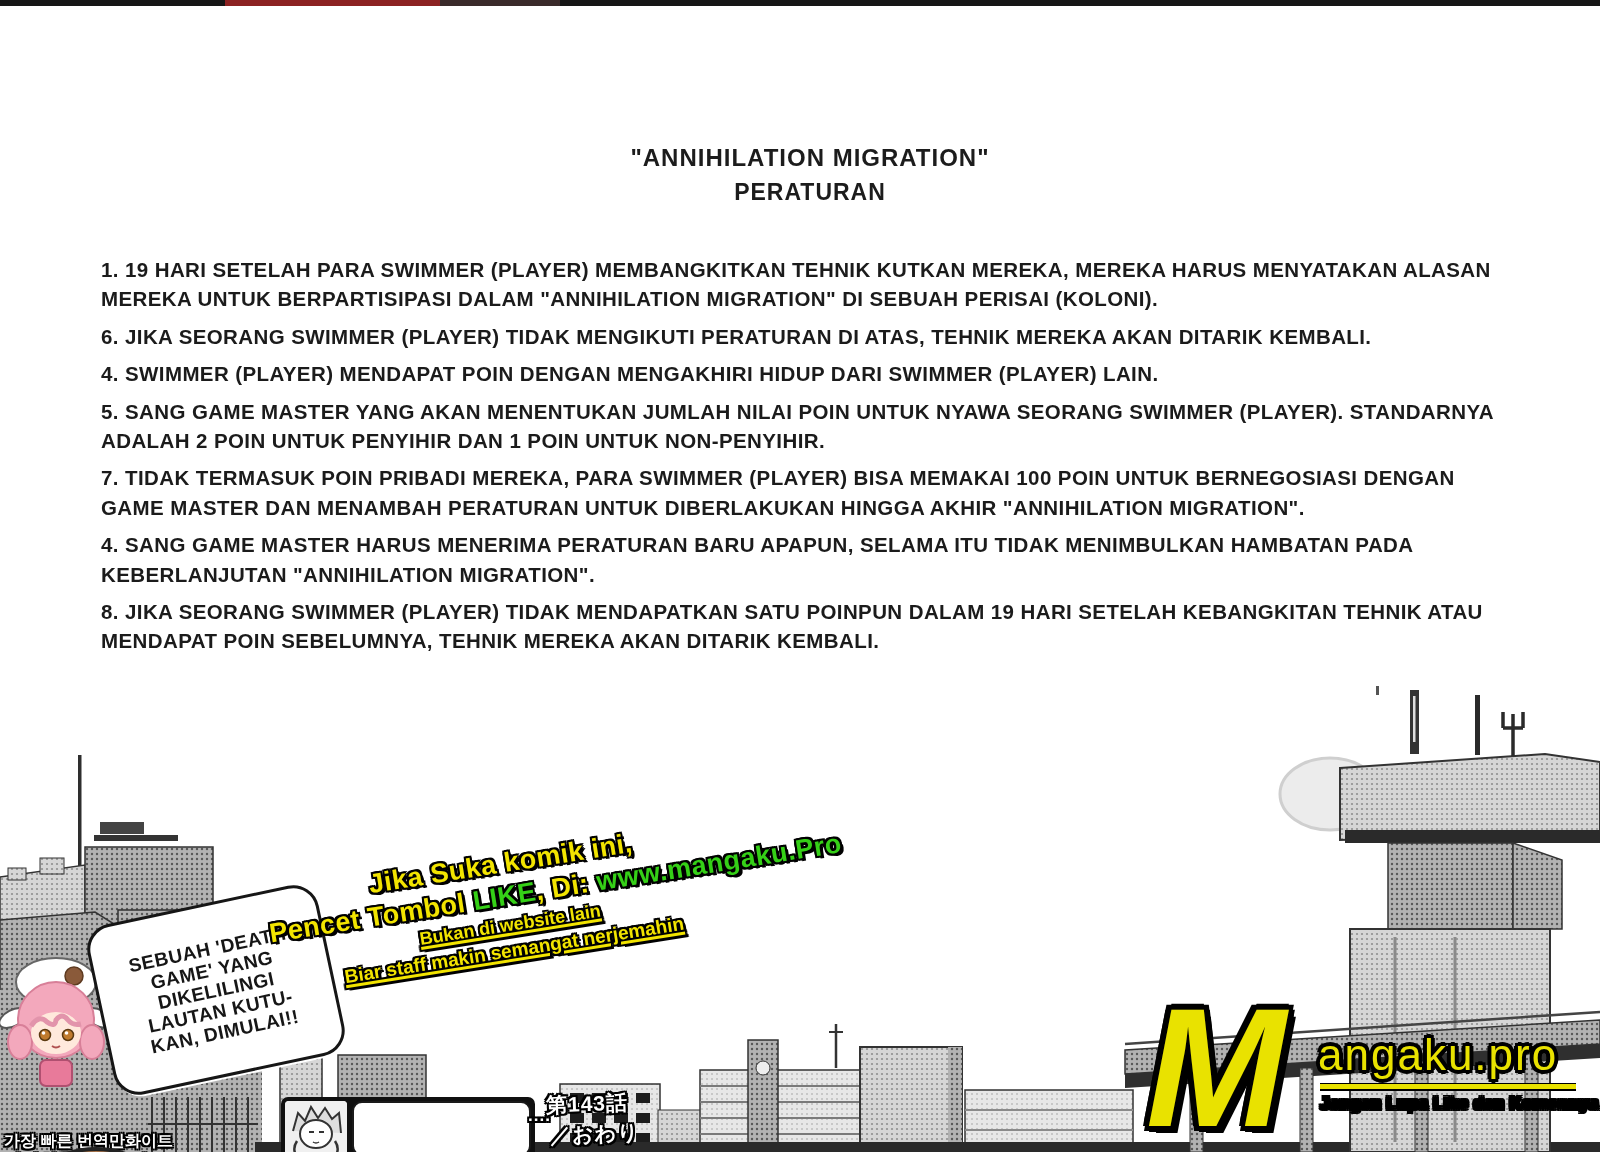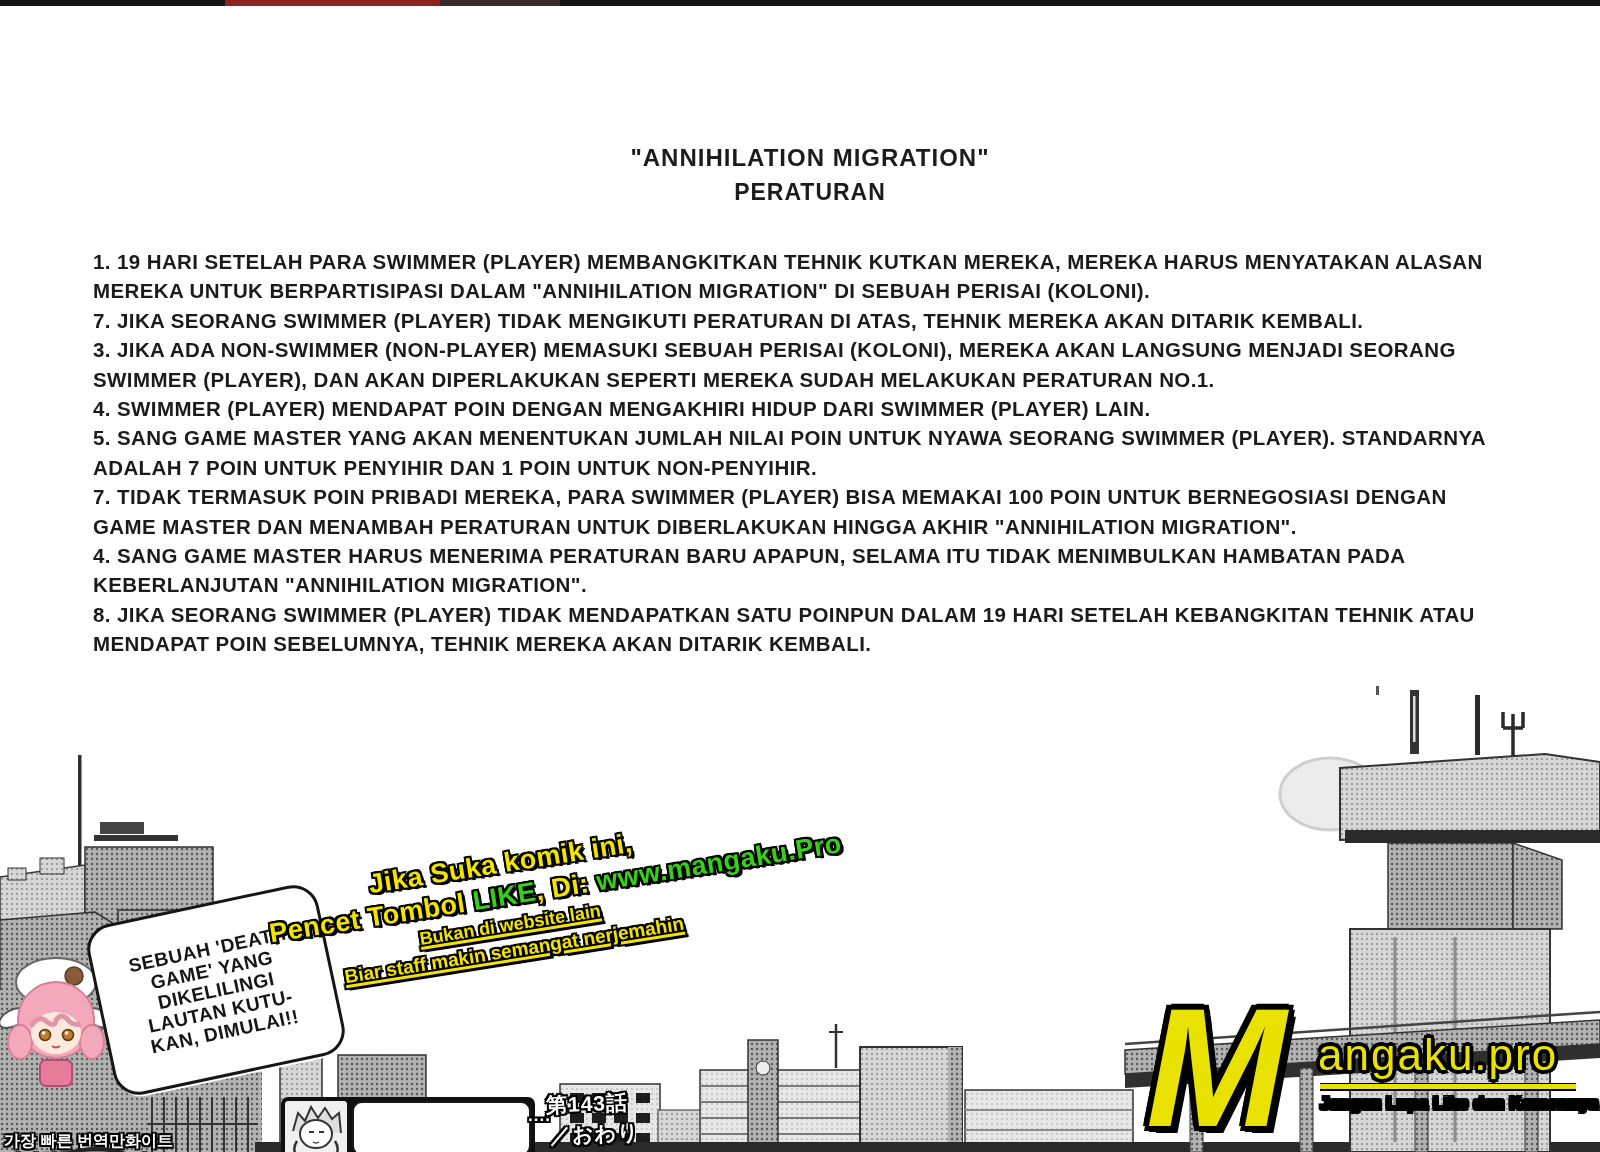--- a/index.html
+++ b/index.html
@@ -12,21 +12,21 @@
   .top-bar .dark-seg{position:absolute;left:440px;top:0;width:120px;height:6px;background:#3a2a2a;}
 
   
   .title{position:absolute;left:0;top:144px;width:1620px;text-align:center;color:#1c1c1c;}
   .title .t1{font-size:24px;font-weight:bold;letter-spacing:1px;}
   .title .t2{font-size:23px;font-weight:bold;letter-spacing:1px;margin-top:7px;}
 
   
   .rules{position:absolute;left:93px;top:247px;width:1418px;color:#1b1b1b;
          font-size:20.5px;font-weight:bold;line-height:29.4px;letter-spacing:0.4px;}
-  .rules p{margin:0;}
+  .rules p{margin:8px;}
 
   
   .city{position:absolute;left:0;bottom:0;width:1600px;height:480px;}
   .ob{text-shadow:-2px -2px 0 #000,2px -2px 0 #000,-2px 2px 0 #000,2px 2px 0 #000,
        -2px 0 0 #000,2px 0 0 #000,0 -2px 0 #000,0 2px 0 #000,3px 3px 0 #000;}
   .obk{text-shadow:-2px -2px 0 #000,2px -2px 0 #000,-2px 2px 0 #000,2px 2px 0 #000,
        -2px 0 0 #000,2px 0 0 #000,0 -2px 0 #000,0 2px 0 #000;}
 
   
   .bubble{position:absolute;left:98px;top:903px;width:230px;height:168px;background:#ffffff;
@@ -91,24 +91,23 @@
     <div class="dark-seg"></div>
   </div>
 
   <div class="title">
     <div class="t1">"ANNIHILATION MIGRATION"</div>
     <div class="t2">PERATURAN</div>
   </div>
 
   <div class="rules">
     <p>1. 19 HARI SETELAH PARA SWIMMER (PLAYER) MEMBANGKITKAN TEHNIK KUTKAN MEREKA, MEREKA HARUS MENYATAKAN ALASAN MEREKA UNTUK BERPARTISIPASI DALAM "ANNIHILATION MIGRATION" DI SEBUAH PERISAI (KOLONI).</p>
-    <p>7. JIKA SEORANG SWIMMER (PLAYER) TIDAK MENGIKUTI PERATURAN DI ATAS, TEHNIK MEREKA AKAN DITARIK KEMBALI.</p>
-    <p>3. JIKA ADA NON-SWIMMER (NON-PLAYER) MEMASUKI SEBUAH PERISAI (KOLONI), MEREKA AKAN LANGSUNG MENJADI SEORANG SWIMMER (PLAYER), DAN AKAN DIPERLAKUKAN SEPERTI MEREKA SUDAH MELAKUKAN PERATURAN NO.1.</p>
+    <p>6. JIKA SEORANG SWIMMER (PLAYER) TIDAK MENGIKUTI PERATURAN DI ATAS, TEHNIK MEREKA AKAN DITARIK KEMBALI.</p>
     <p>4. SWIMMER (PLAYER) MENDAPAT POIN DENGAN MENGAKHIRI HIDUP DARI SWIMMER (PLAYER) LAIN.</p>
-    <p>5. SANG GAME MASTER YANG AKAN MENENTUKAN JUMLAH NILAI POIN UNTUK NYAWA SEORANG SWIMMER (PLAYER). STANDARNYA ADALAH 7 POIN UNTUK PENYIHIR DAN 1 POIN UNTUK NON-PENYIHIR.</p>
+    <p>5. SANG GAME MASTER YANG AKAN MENENTUKAN JUMLAH NILAI POIN UNTUK NYAWA SEORANG SWIMMER (PLAYER). STANDARNYA ADALAH 2 POIN UNTUK PENYIHIR DAN 1 POIN UNTUK NON-PENYIHIR.</p>
     <p>7. TIDAK TERMASUK POIN PRIBADI MEREKA, PARA SWIMMER (PLAYER) BISA MEMAKAI 100 POIN UNTUK BERNEGOSIASI DENGAN GAME MASTER DAN MENAMBAH PERATURAN UNTUK DIBERLAKUKAN HINGGA AKHIR "ANNIHILATION MIGRATION".</p>
     <p>4. SANG GAME MASTER HARUS MENERIMA PERATURAN BARU APAPUN, SELAMA ITU TIDAK MENIMBULKAN HAMBATAN PADA KEBERLANJUTAN "ANNIHILATION MIGRATION".</p>
     <p>8. JIKA SEORANG SWIMMER (PLAYER) TIDAK MENDAPATKAN SATU POINPUN DALAM 19 HARI SETELAH KEBANGKITAN TEHNIK ATAU MENDAPAT POIN SEBELUMNYA, TEHNIK MEREKA AKAN DITARIK KEMBALI.</p>
   </div>
 
   <svg class="city" viewBox="0 0 1600 480">
     <defs>
       <pattern id="t1" width="5" height="5" patternUnits="userSpaceOnUse">
         <rect width="5" height="5" fill="#d6d6d6"></rect>
           <circle cx="2" cy="2" r="1.1" fill="#8f8f8f"></circle>

